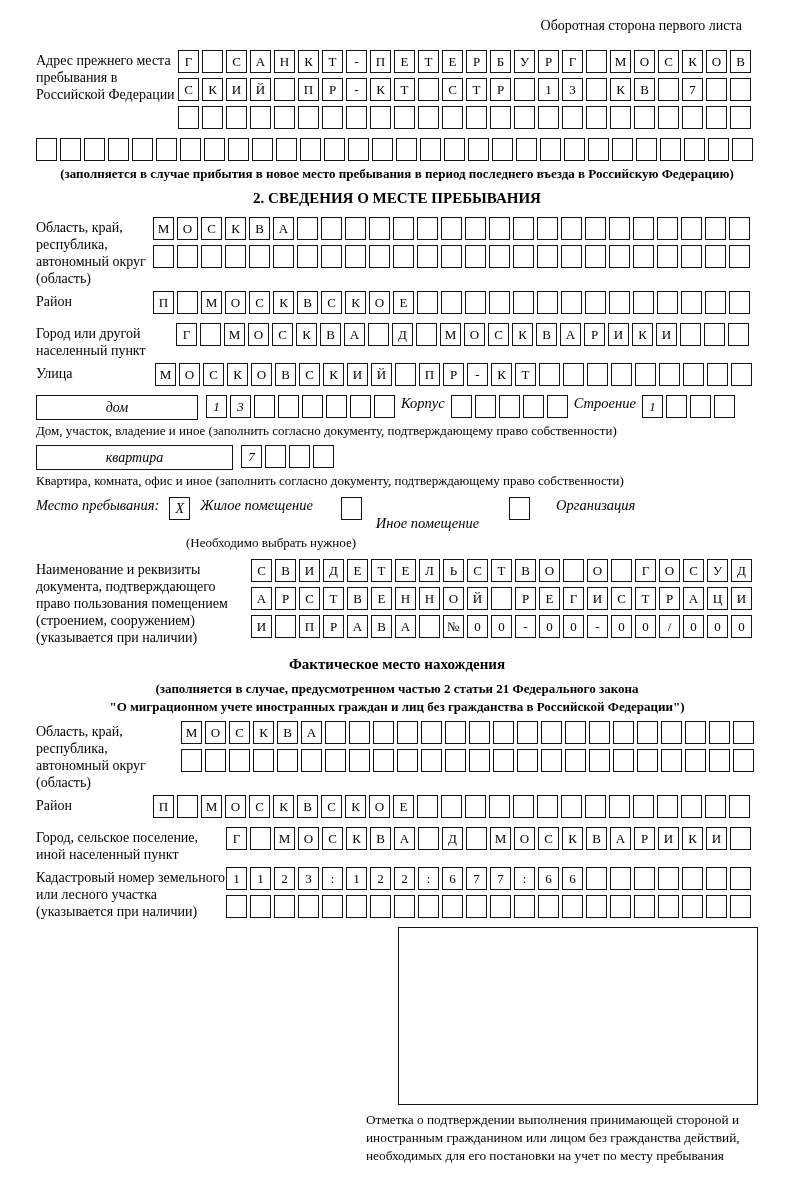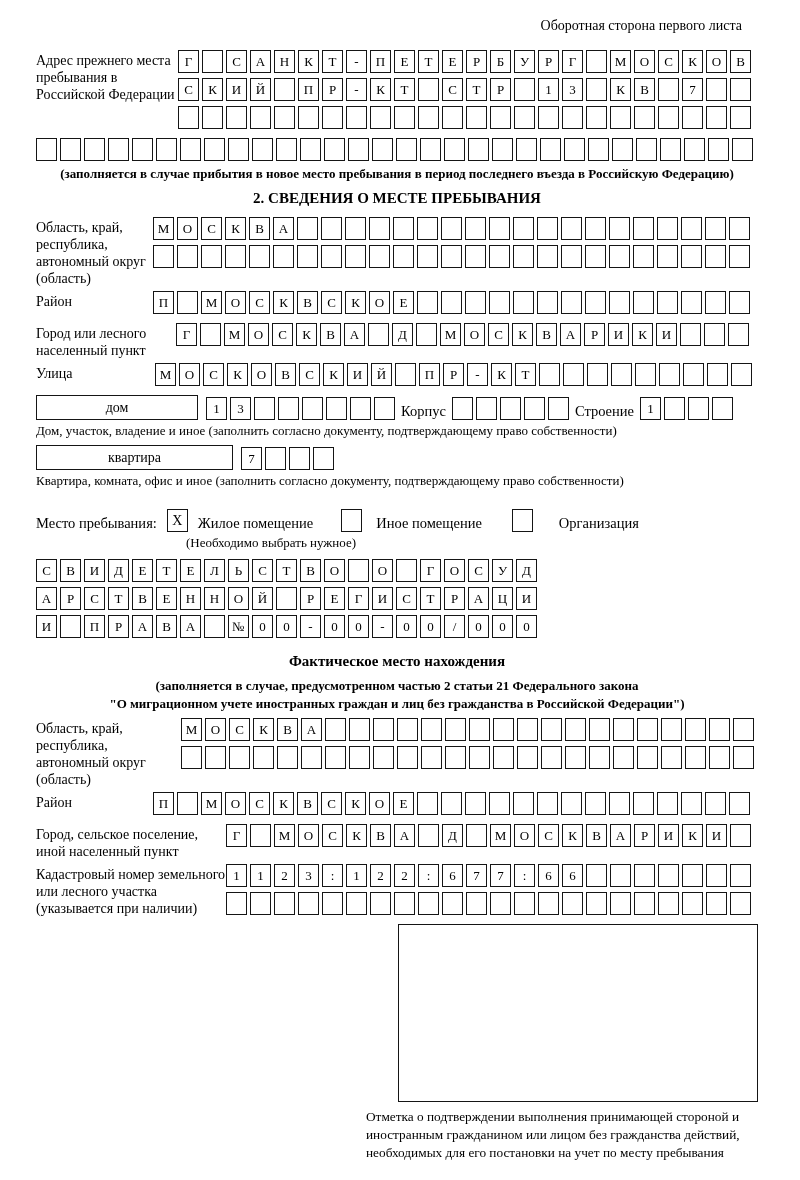--- a/index.html
+++ b/index.html
@@ -12,21 +12,21 @@
   .w142{width:142px;} .w117{width:117px;} .w140{width:140px;} .w119{width:119px;}
   .w215{width:215px;} .w145{width:145px;} .w190{width:190px;}
   .rows{display:flex;flex-direction:column;}
   .boxrow{display:flex;gap:3px;margin-bottom:5px;}
   .cell{box-sizing:border-box;width:21px;height:23px;border:1.5px solid #151515;
     display:flex;align-items:center;justify-content:center;font-size:13px;
     font-family:"Liberation Serif","DejaVu Serif",serif;background:#fff;flex-shrink:0;}
   .caption{font-size:13px;line-height:16px;}
   .center{text-align:center;font-weight:bold;}
   .sec-title{text-align:center;font-weight:bold;font-size:15px;margin:8px 0 10px 0;}
-  .inlinebits{display:flex;align-items:flex-end;margin-bottom:3px;}
+  .inlinebits{display:flex;align-items:flex-start;margin-bottom:3px;font-style:italic;}
   .widebox{box-sizing:border-box;height:25px;border:1.5px solid #151515;
     display:flex;align-items:center;justify-content:center;font-size:14px;background:#fff;flex-shrink:0;}
   .smalllabel{font-size:14.5px;margin:0 6px;}
   .chk{box-sizing:border-box;width:21px;height:23px;border:1.7px solid #151515;
     display:flex;align-items:center;justify-content:center;font-size:14px;flex-shrink:0;}
   .mpl{font-size:14.5px;}
   .note-small{font-size:13px;margin:0 0 8px 150px;}
   .cap-left{margin:1px 0 6px 0;}
   .stamp-wrap{display:flex;margin-top:2px;}
   .stamp-box{box-sizing:border-box;width:362px;height:178px;border:1.6px solid #151515;
@@ -246,21 +246,21 @@
         <span class="cell"></span>
         <span class="cell"></span>
         <span class="cell"></span>
         <span class="cell"></span>
         <span class="cell"></span>
         <span class="cell"></span>
       </div>
   </div>
 
   <div class="fieldrow">
-    <div class="flabel w140">Город или лесного населенный пункт</div>
+    <div class="flabel w140">Город или другой населенный пункт</div>
     <div class="boxrow">
         <span class="cell">Г</span>
         <span class="cell"></span>
         <span class="cell">М</span>
         <span class="cell">О</span>
         <span class="cell">С</span>
         <span class="cell">К</span>
         <span class="cell">В</span>
         <span class="cell">А</span>
         <span class="cell"></span>
@@ -359,20 +359,21 @@
     <span class="chk">X</span>
     <span class="mpl" style="margin:0 28px 0 10px;">Жилое помещение</span>
     <span class="chk"></span>
     <span class="mpl" style="margin:18px 30px 0 14px;">Иное помещение</span>
     <span class="chk"></span>
     <span class="mpl" style="margin:0 0 0 26px;">Организация</span>
   </div>
   <div class="note-small">(Необходимо выбрать нужное)</div>
 
   <div class="fieldrow">
+    <div class="flabel w215">Наименование и реквизиты документа, подтверждающего право пользования помещением (строением, сооружением) (указывается при наличии)</div>
     <div class="rows">
       <div class="boxrow">
           <span class="cell">С</span>
           <span class="cell">В</span>
           <span class="cell">И</span>
           <span class="cell">Д</span>
           <span class="cell">Е</span>
           <span class="cell">Т</span>
           <span class="cell">Е</span>
           <span class="cell">Л</span>

